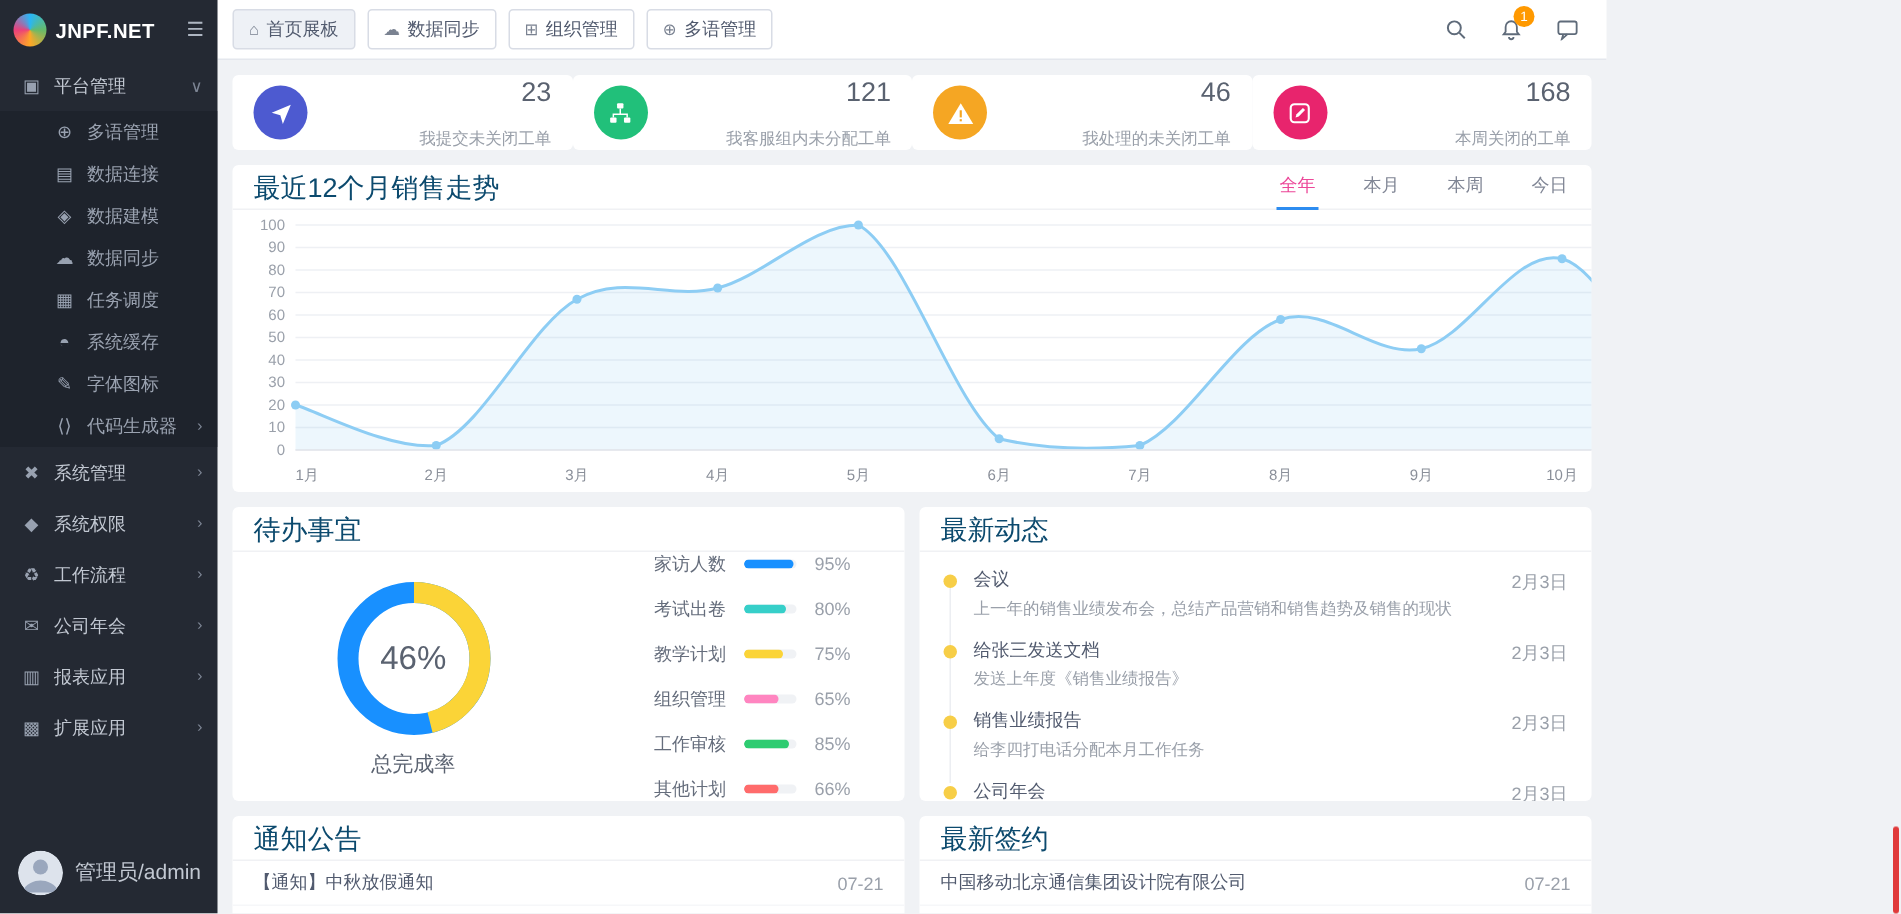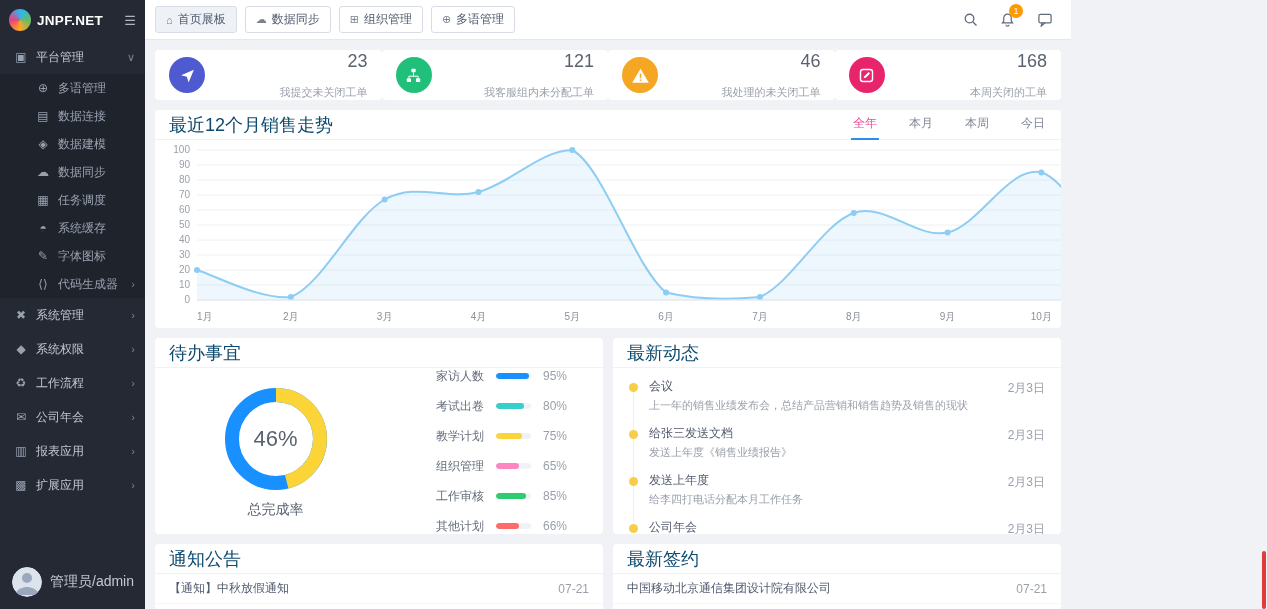--- a/index.html
+++ b/index.html
@@ -423,21 +423,21 @@
                 <span class="tl-dot"></span>
                 <span class="tl-main">
                   <span class="tl-title" style="display:block">给张三发送文档</span>
                   <span class="tl-desc" style="display:block">发送上年度《销售业绩报告》</span>
                 </span>
                 <span class="tl-date">2月3日</span>
               </div>
               <div class="tl-item">
                 <span class="tl-dot"></span>
                 <span class="tl-main">
-                  <span class="tl-title" style="display:block">发送上年度</span>
+                  <span class="tl-title" style="display:block">销售业绩报告</span>
                   <span class="tl-desc" style="display:block">给李四打电话分配本月工作任务</span>
                 </span>
                 <span class="tl-date">2月3日</span>
               </div>
               <div class="tl-item">
                 <span class="tl-dot"></span>
                 <span class="tl-main">
                   <span class="tl-title" style="display:block">公司年会</span>
 
                 </span>

